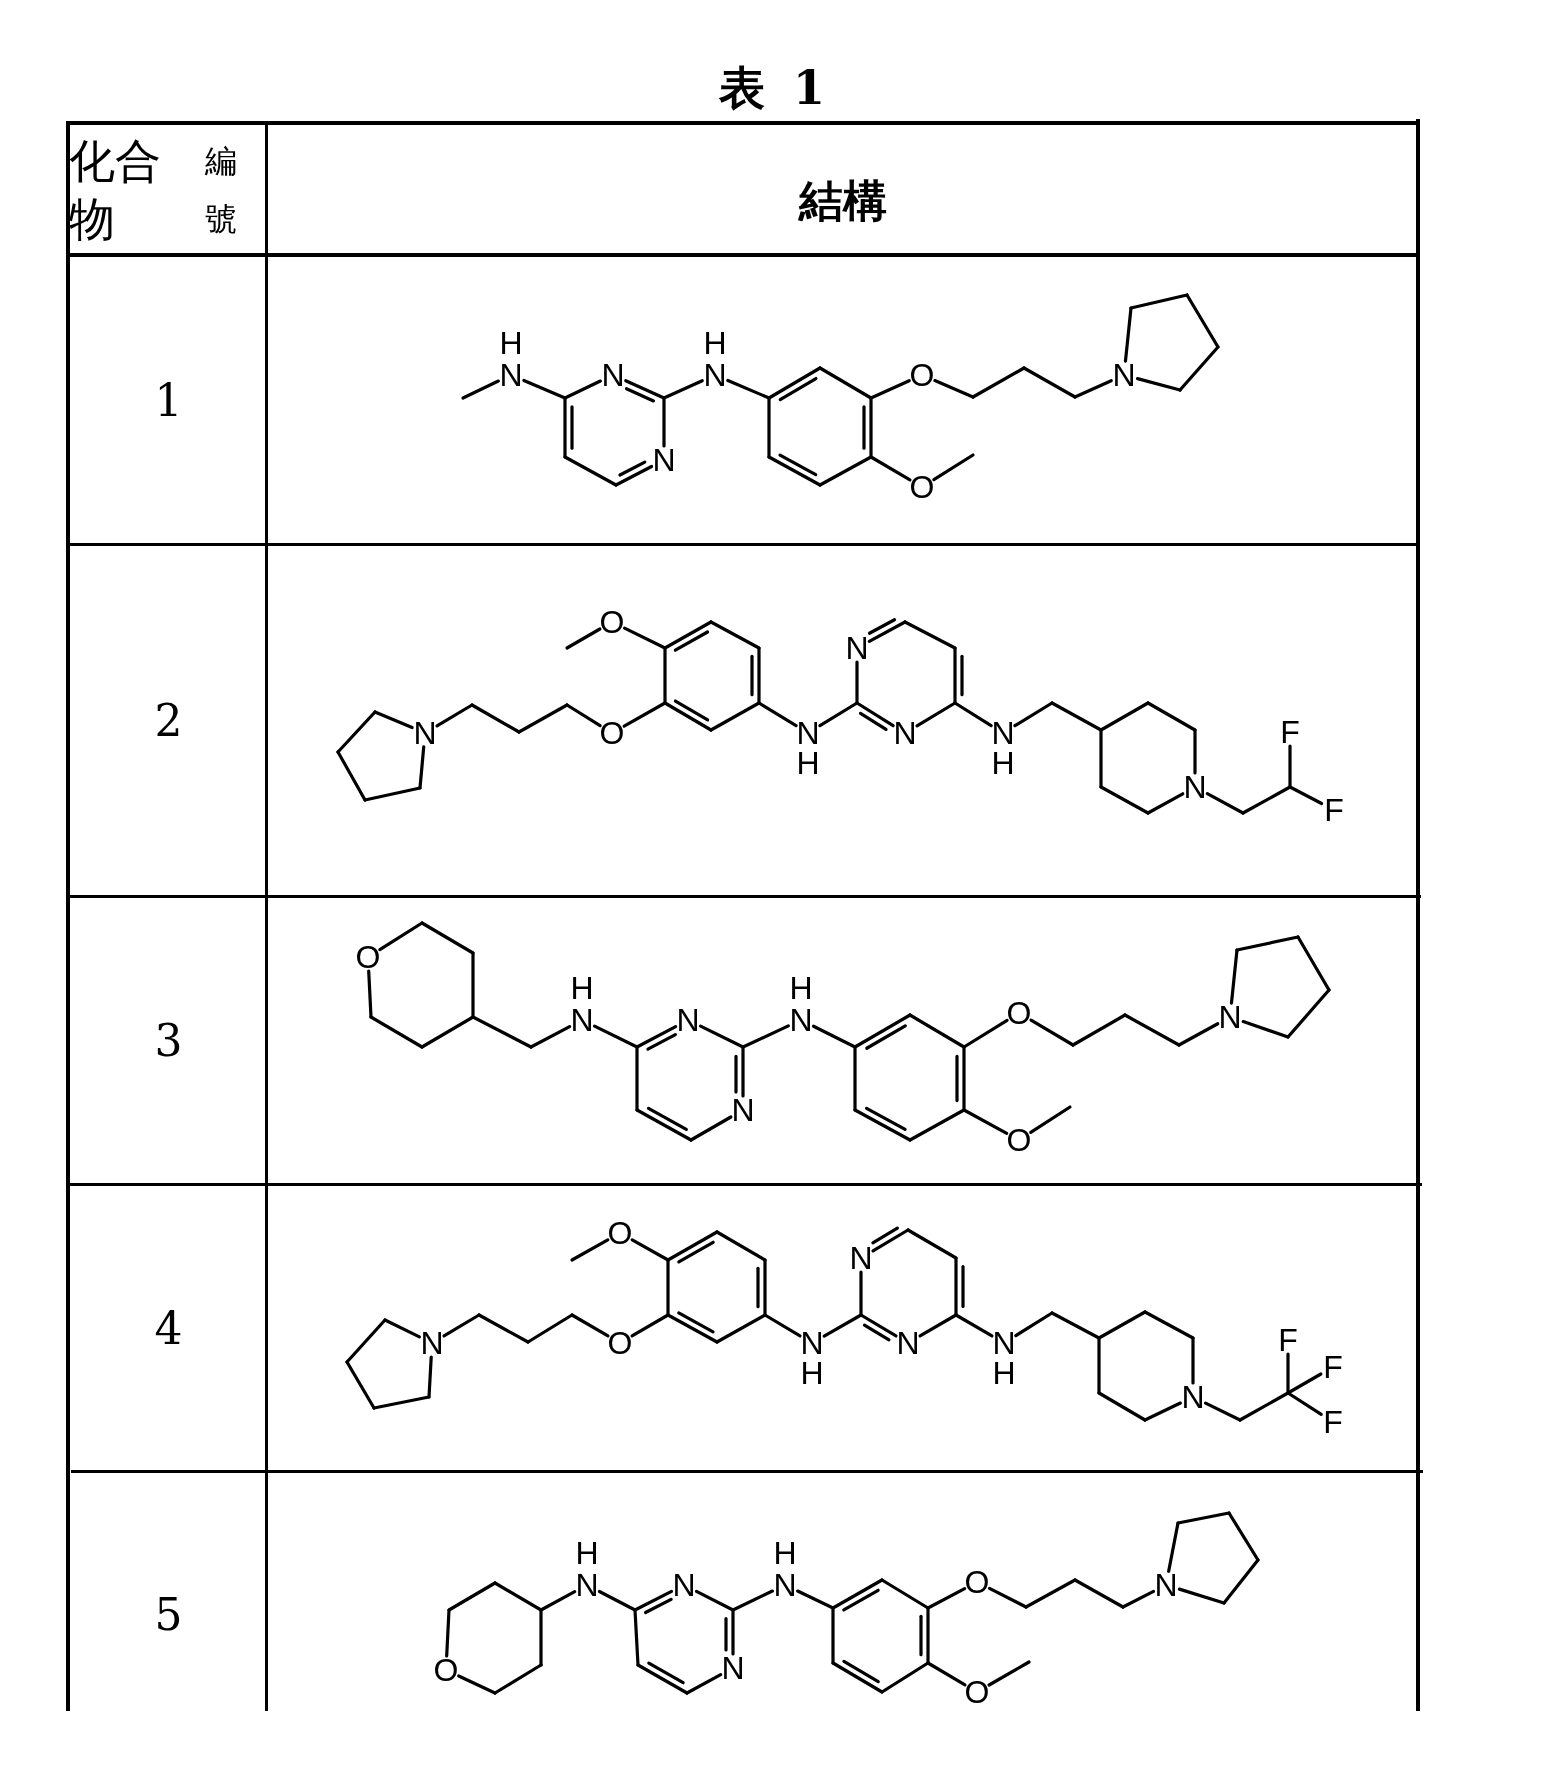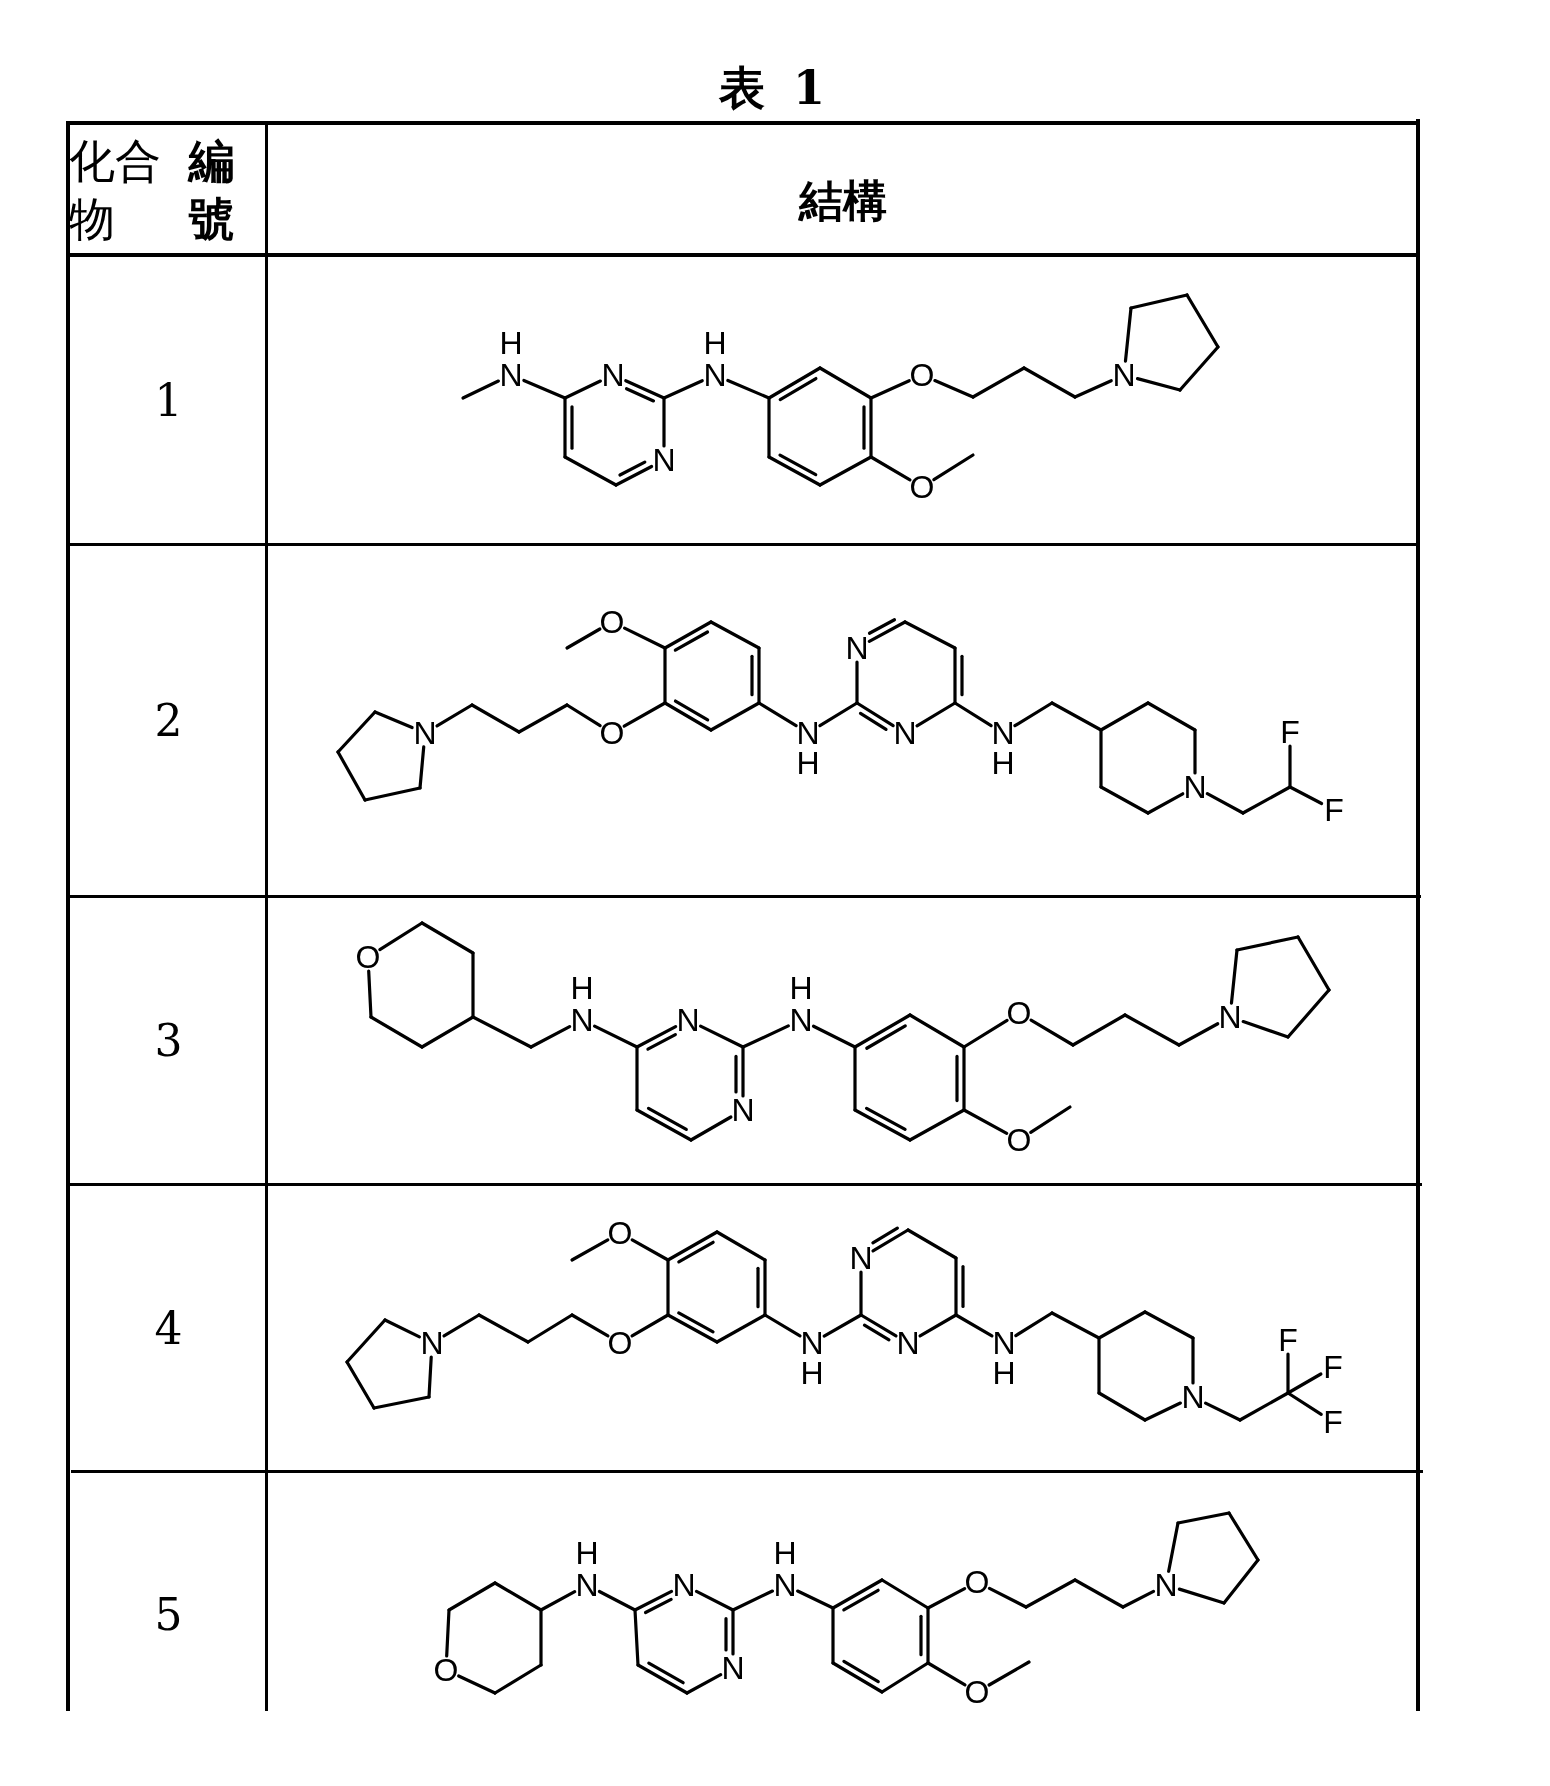--- a/index.html
+++ b/index.html
@@ -1,21 +1,21 @@
 <!DOCTYPE html>
 <html><head>
 <meta charset="utf-8">
 <style>
   html,body{margin:0;padding:0;background:#ffffff;}
   #page{position:relative;width:1550px;height:1711px;background:#ffffff;overflow:hidden;}
   .title{position:absolute;left:0;width:1550px;top:58px;text-align:center;font-family:"DejaVu Serif",serif;font-weight:bold;font-size:46px;color:#000;letter-spacing:6px;}
   .hline,.vline{position:absolute;background:#000;}
   .hdr-id{position:absolute;left:69px;width:199px;top:124px;height:131px;display:flex;flex-direction:row;align-items:center;justify-content:center;font-family:"DejaVu Sans",sans-serif;font-size:46px;line-height:58px;color:#000;}
   .hdr-id span{display:block;}
-  .hdr-id .l2{font-size:46px;font-weight:bold;}
+  .hdr-id .l2{font-size:32px;font-weight:normal;}
   .hdr-struct{position:absolute;left:268px;width:1150px;top:136px;height:131px;display:flex;align-items:center;justify-content:center;font-family:"DejaVu Sans",sans-serif;font-weight:bold;font-size:44px;color:#000;}
   .cid{position:absolute;left:69px;width:199px;display:flex;align-items:center;justify-content:center;font-family:"DejaVu Serif",serif;font-size:44px;color:#000;}
   svg#mols{position:absolute;left:0;top:0;}
   svg#mols line{stroke:#000;stroke-width:3.2;stroke-linecap:round;}
   svg#mols text{font-family:"Liberation Sans",sans-serif;font-size:32px;fill:#000;text-anchor:middle;dominant-baseline:central;}
 </style>
 </head>
 <body>
 
 <div id="page">

